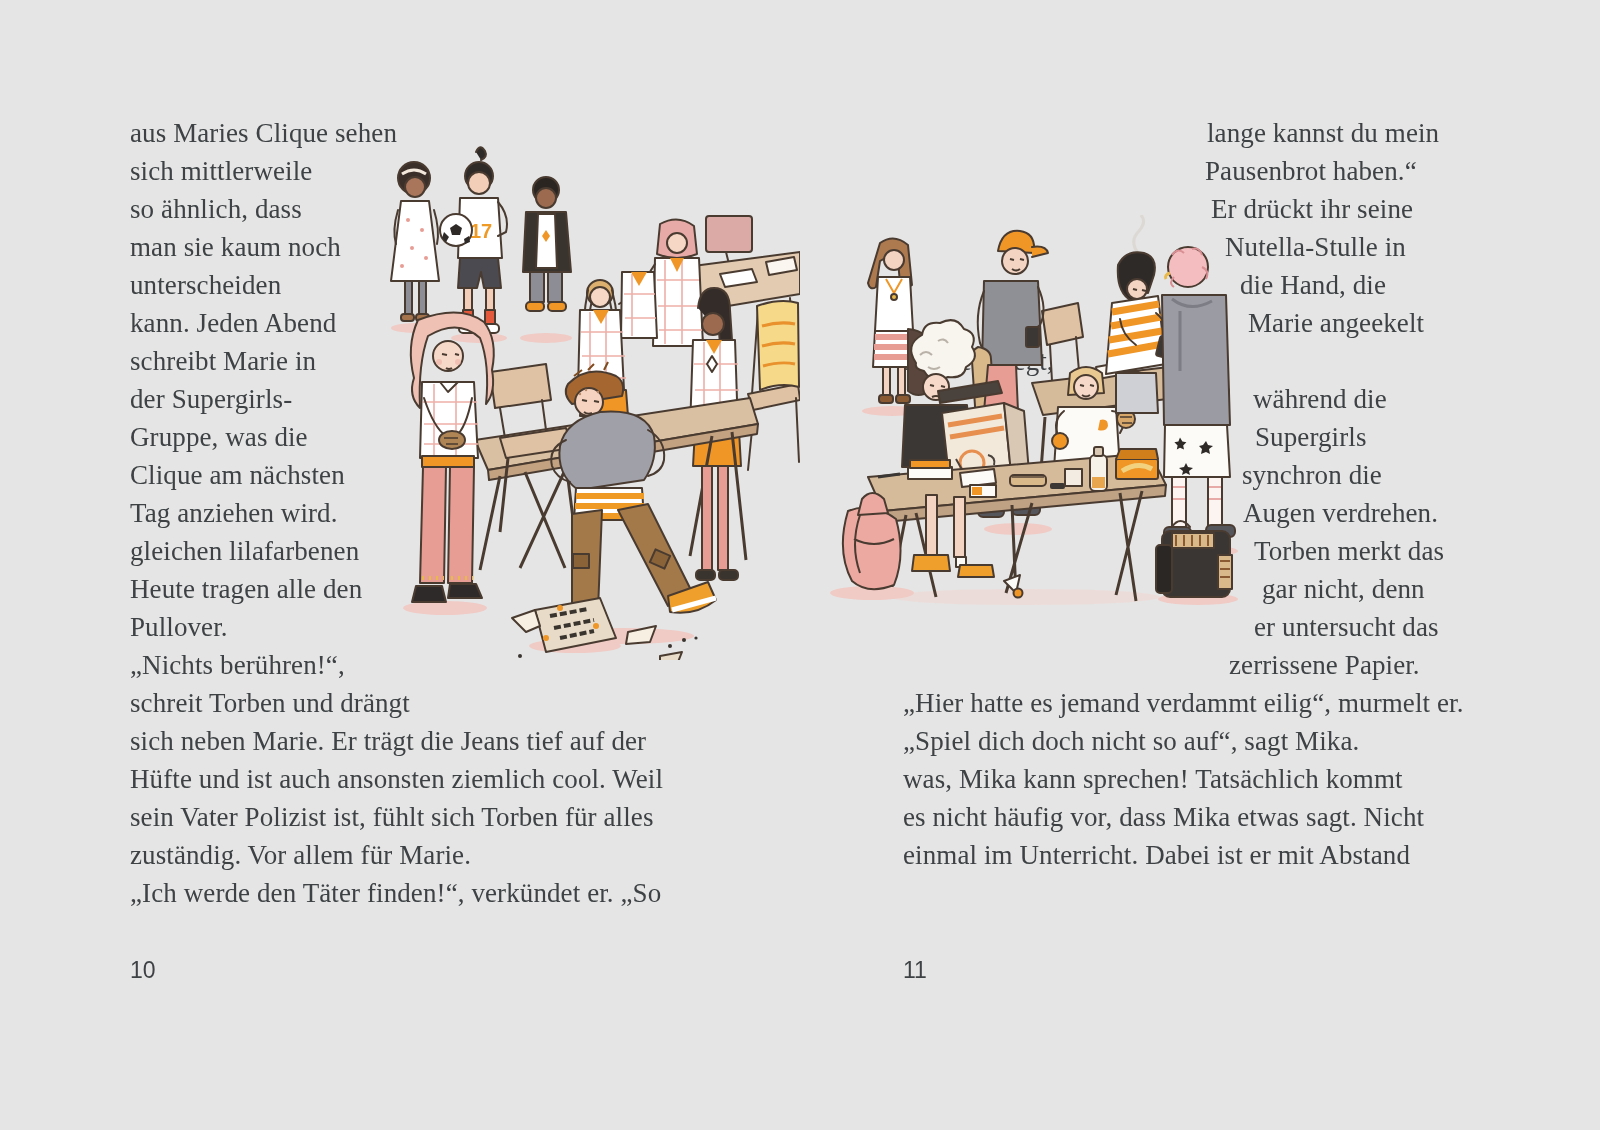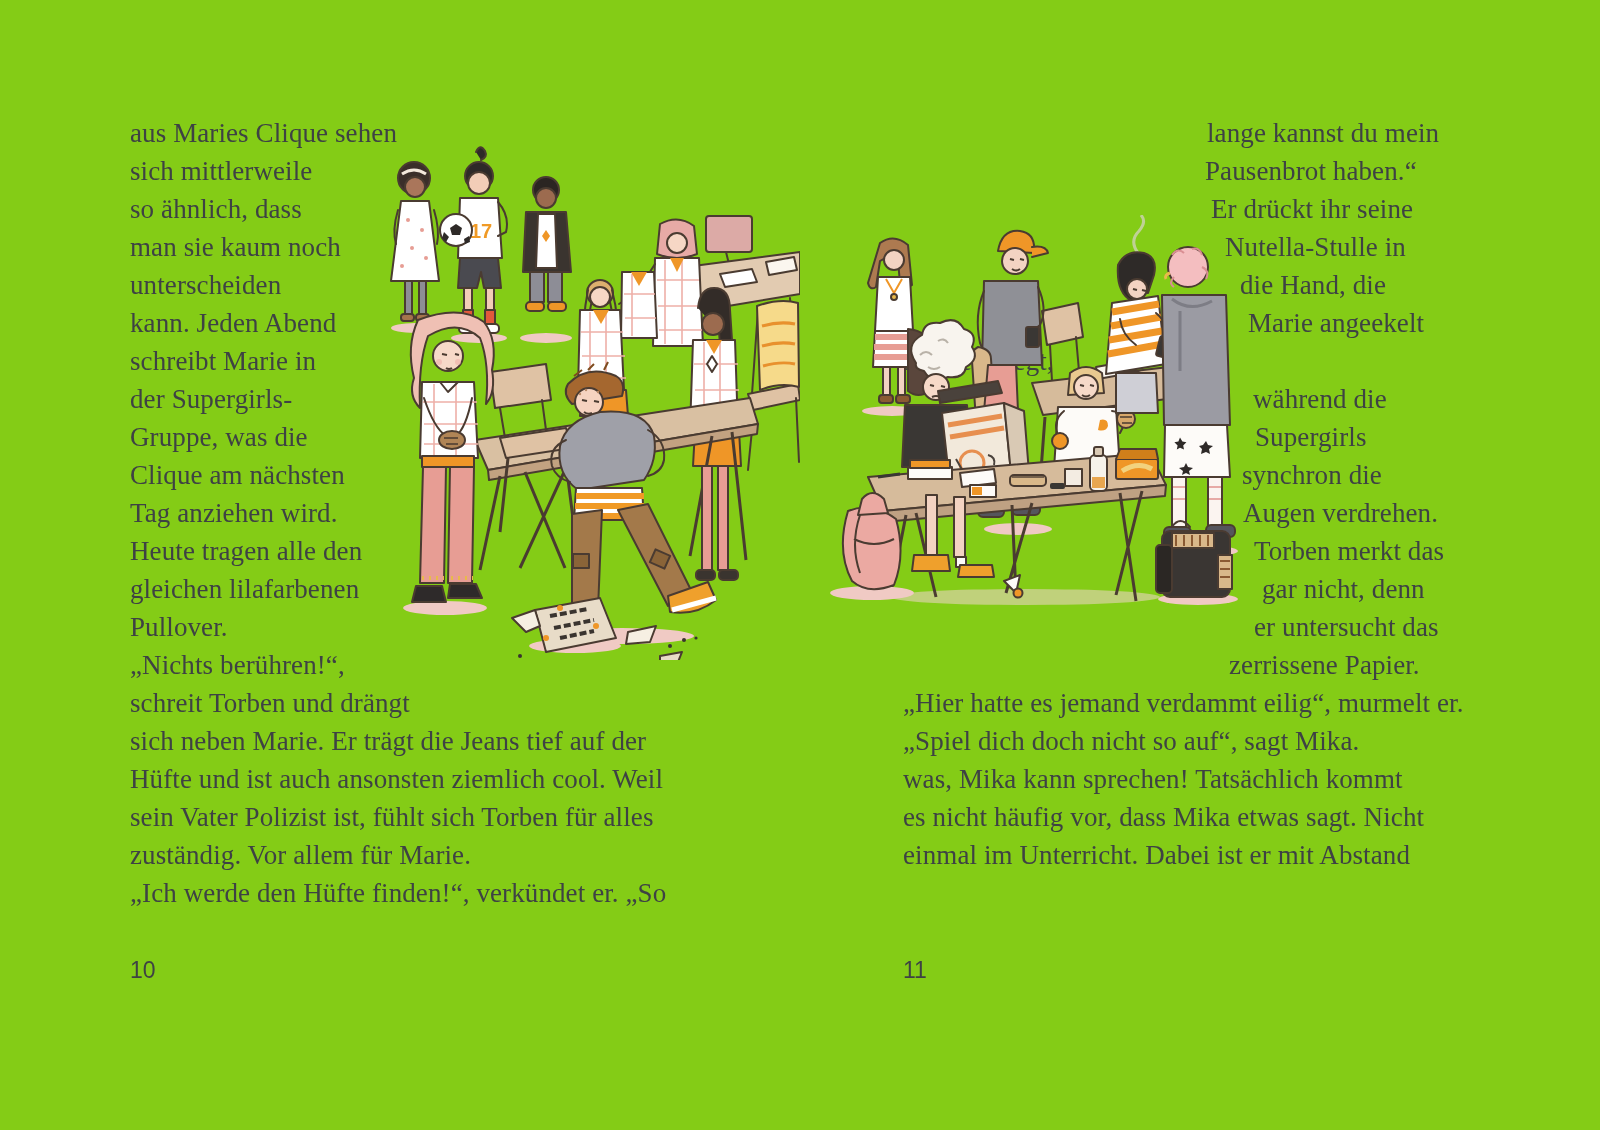--- a/index.html
+++ b/index.html
@@ -1,17 +1,17 @@
 <!DOCTYPE html>
 <html><head>
 <meta charset="utf-8">
 <style>
   html,body{margin:0;padding:0;background:#ffffff;}
   #spread{
-    position:relative;width:1600px;height:1130px;background:#84cc16;overflow:hidden;
+    position:relative;width:1600px;height:1130px;background:#e5e5e5;overflow:hidden;
     font-family:"Liberation Serif","DejaVu Serif",serif;color:#3e4244;
   }
   .textcol{position:absolute;top:114px;font-size:27px;line-height:38px;letter-spacing:.1px;}
   .textcol .line{height:38px;white-space:nowrap;}
   #left-col{left:130px;width:610px;}
   #right-col{left:903px;width:545px;}
   .pagenum{
     position:absolute;top:957px;font-family:"Liberation Sans","DejaVu Sans",sans-serif;
     font-size:23px;color:#3e4244;text-align:left;
   }
@@ -34,30 +34,30 @@
       <div class="line">sich mittlerweile</div>
       <div class="line">so ähnlich, dass</div>
       <div class="line">man sie kaum noch</div>
       <div class="line">unterscheiden</div>
       <div class="line">kann. Jeden Abend</div>
       <div class="line">schreibt Marie in</div>
       <div class="line">der Supergirls-</div>
       <div class="line">Gruppe, was die</div>
       <div class="line">Clique am nächsten</div>
       <div class="line">Tag anziehen wird.</div>
+      <div class="line">gleichen lilafarbenen</div>
       <div class="line">Heute tragen alle den</div>
-      <div class="line">gleichen lilafarbenen</div>
       <div class="line">Pullover.</div>
       <div class="line">„Nichts berühren!“,</div>
       <div class="line">schreit Torben und drängt</div>
       <div class="line">sich neben Marie. Er trägt die Jeans tief auf der</div>
       <div class="line">Hüfte und ist auch ansonsten ziemlich cool. Weil</div>
       <div class="line">sein Vater Polizist ist, fühlt sich Torben für alles</div>
       <div class="line">zuständig. Vor allem für Marie.</div>
-      <div class="line">„Ich werde den Hüfte finden!“, verkündet er. „So</div>
+      <div class="line">„Ich werde den Täter finden!“, verkündet er. „So</div>
     </div>
 
     <svg id="illus-left" class="illus" viewBox="0 0 440 520">
 
       <g>
         <rect x="346" y="76" width="46" height="36" rx="3" fill="#dcaaa6" class="o"></rect>
         <path d="M366 112 l3 12 M356 126 h24" fill="none" class="o"></path>
         <polygon points="318,128 440,112 440,154 332,172" fill="#e2cbb1" class="o"></polygon>
         <path d="M340,174 L347,250 M430,158 L435,236" fill="none" class="o"></path>
         <polygon points="360,134 392,129 397,142 365,147" fill="#ffffff" class="o"></polygon>

